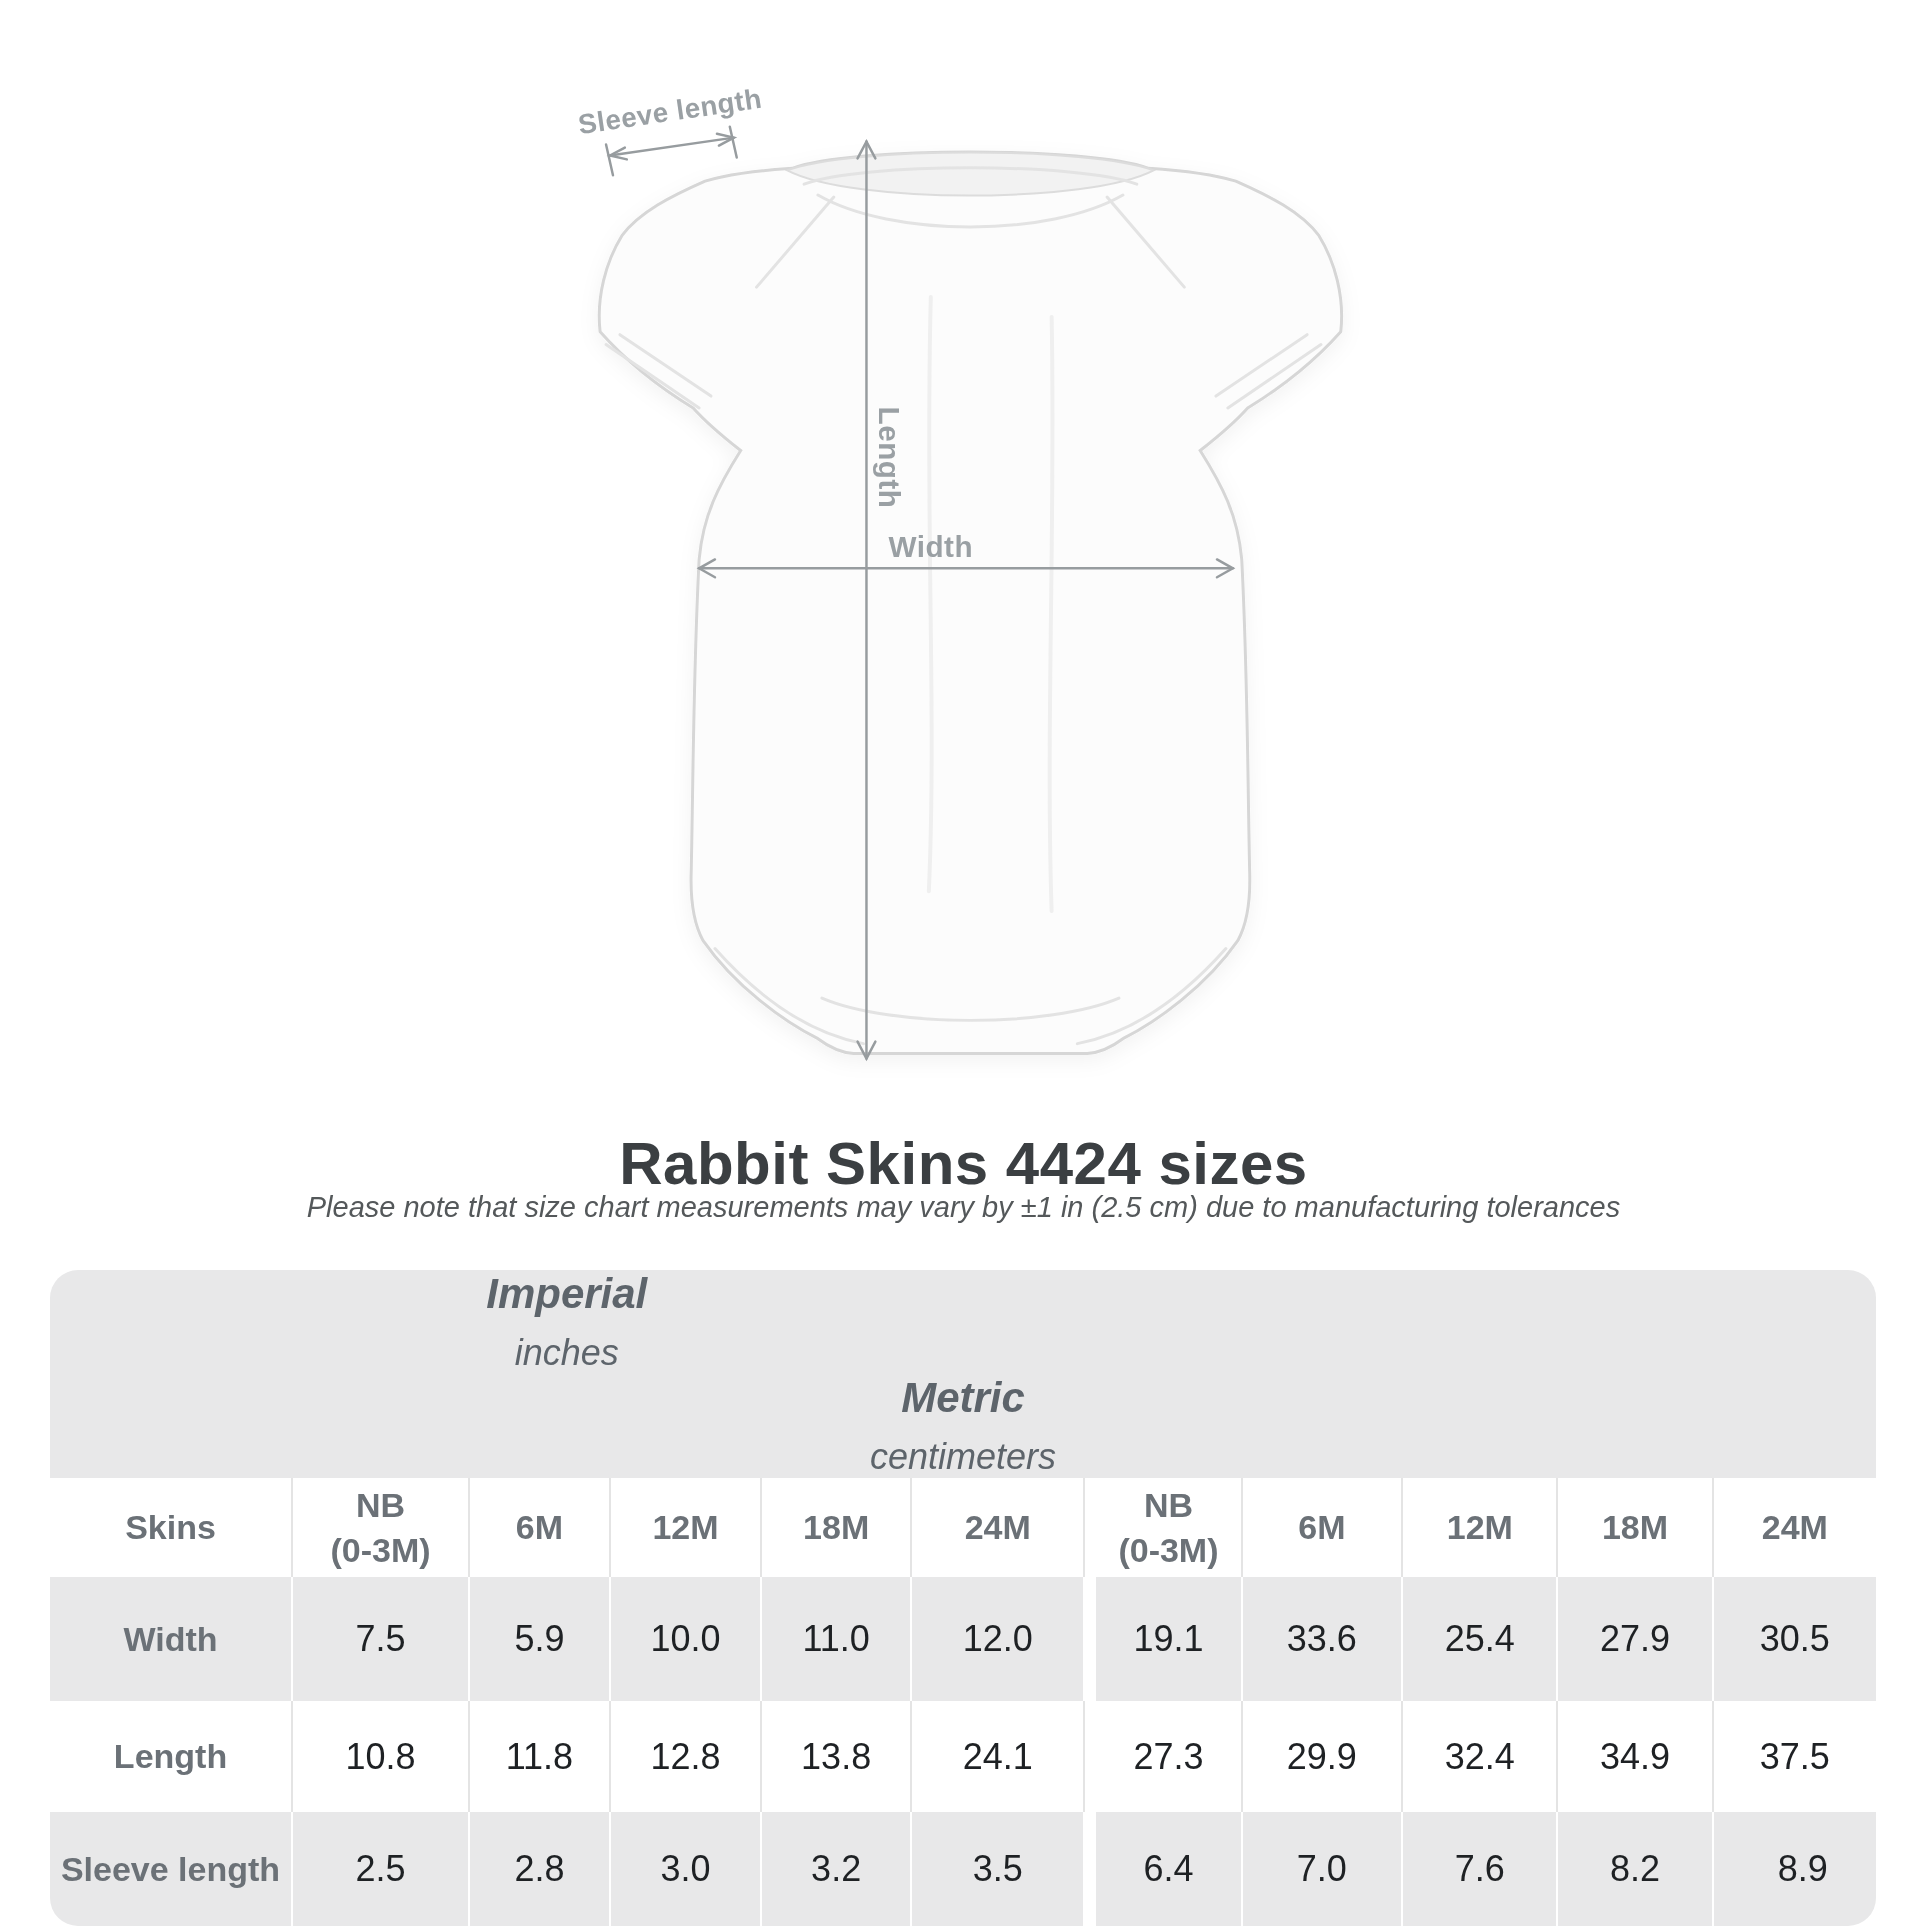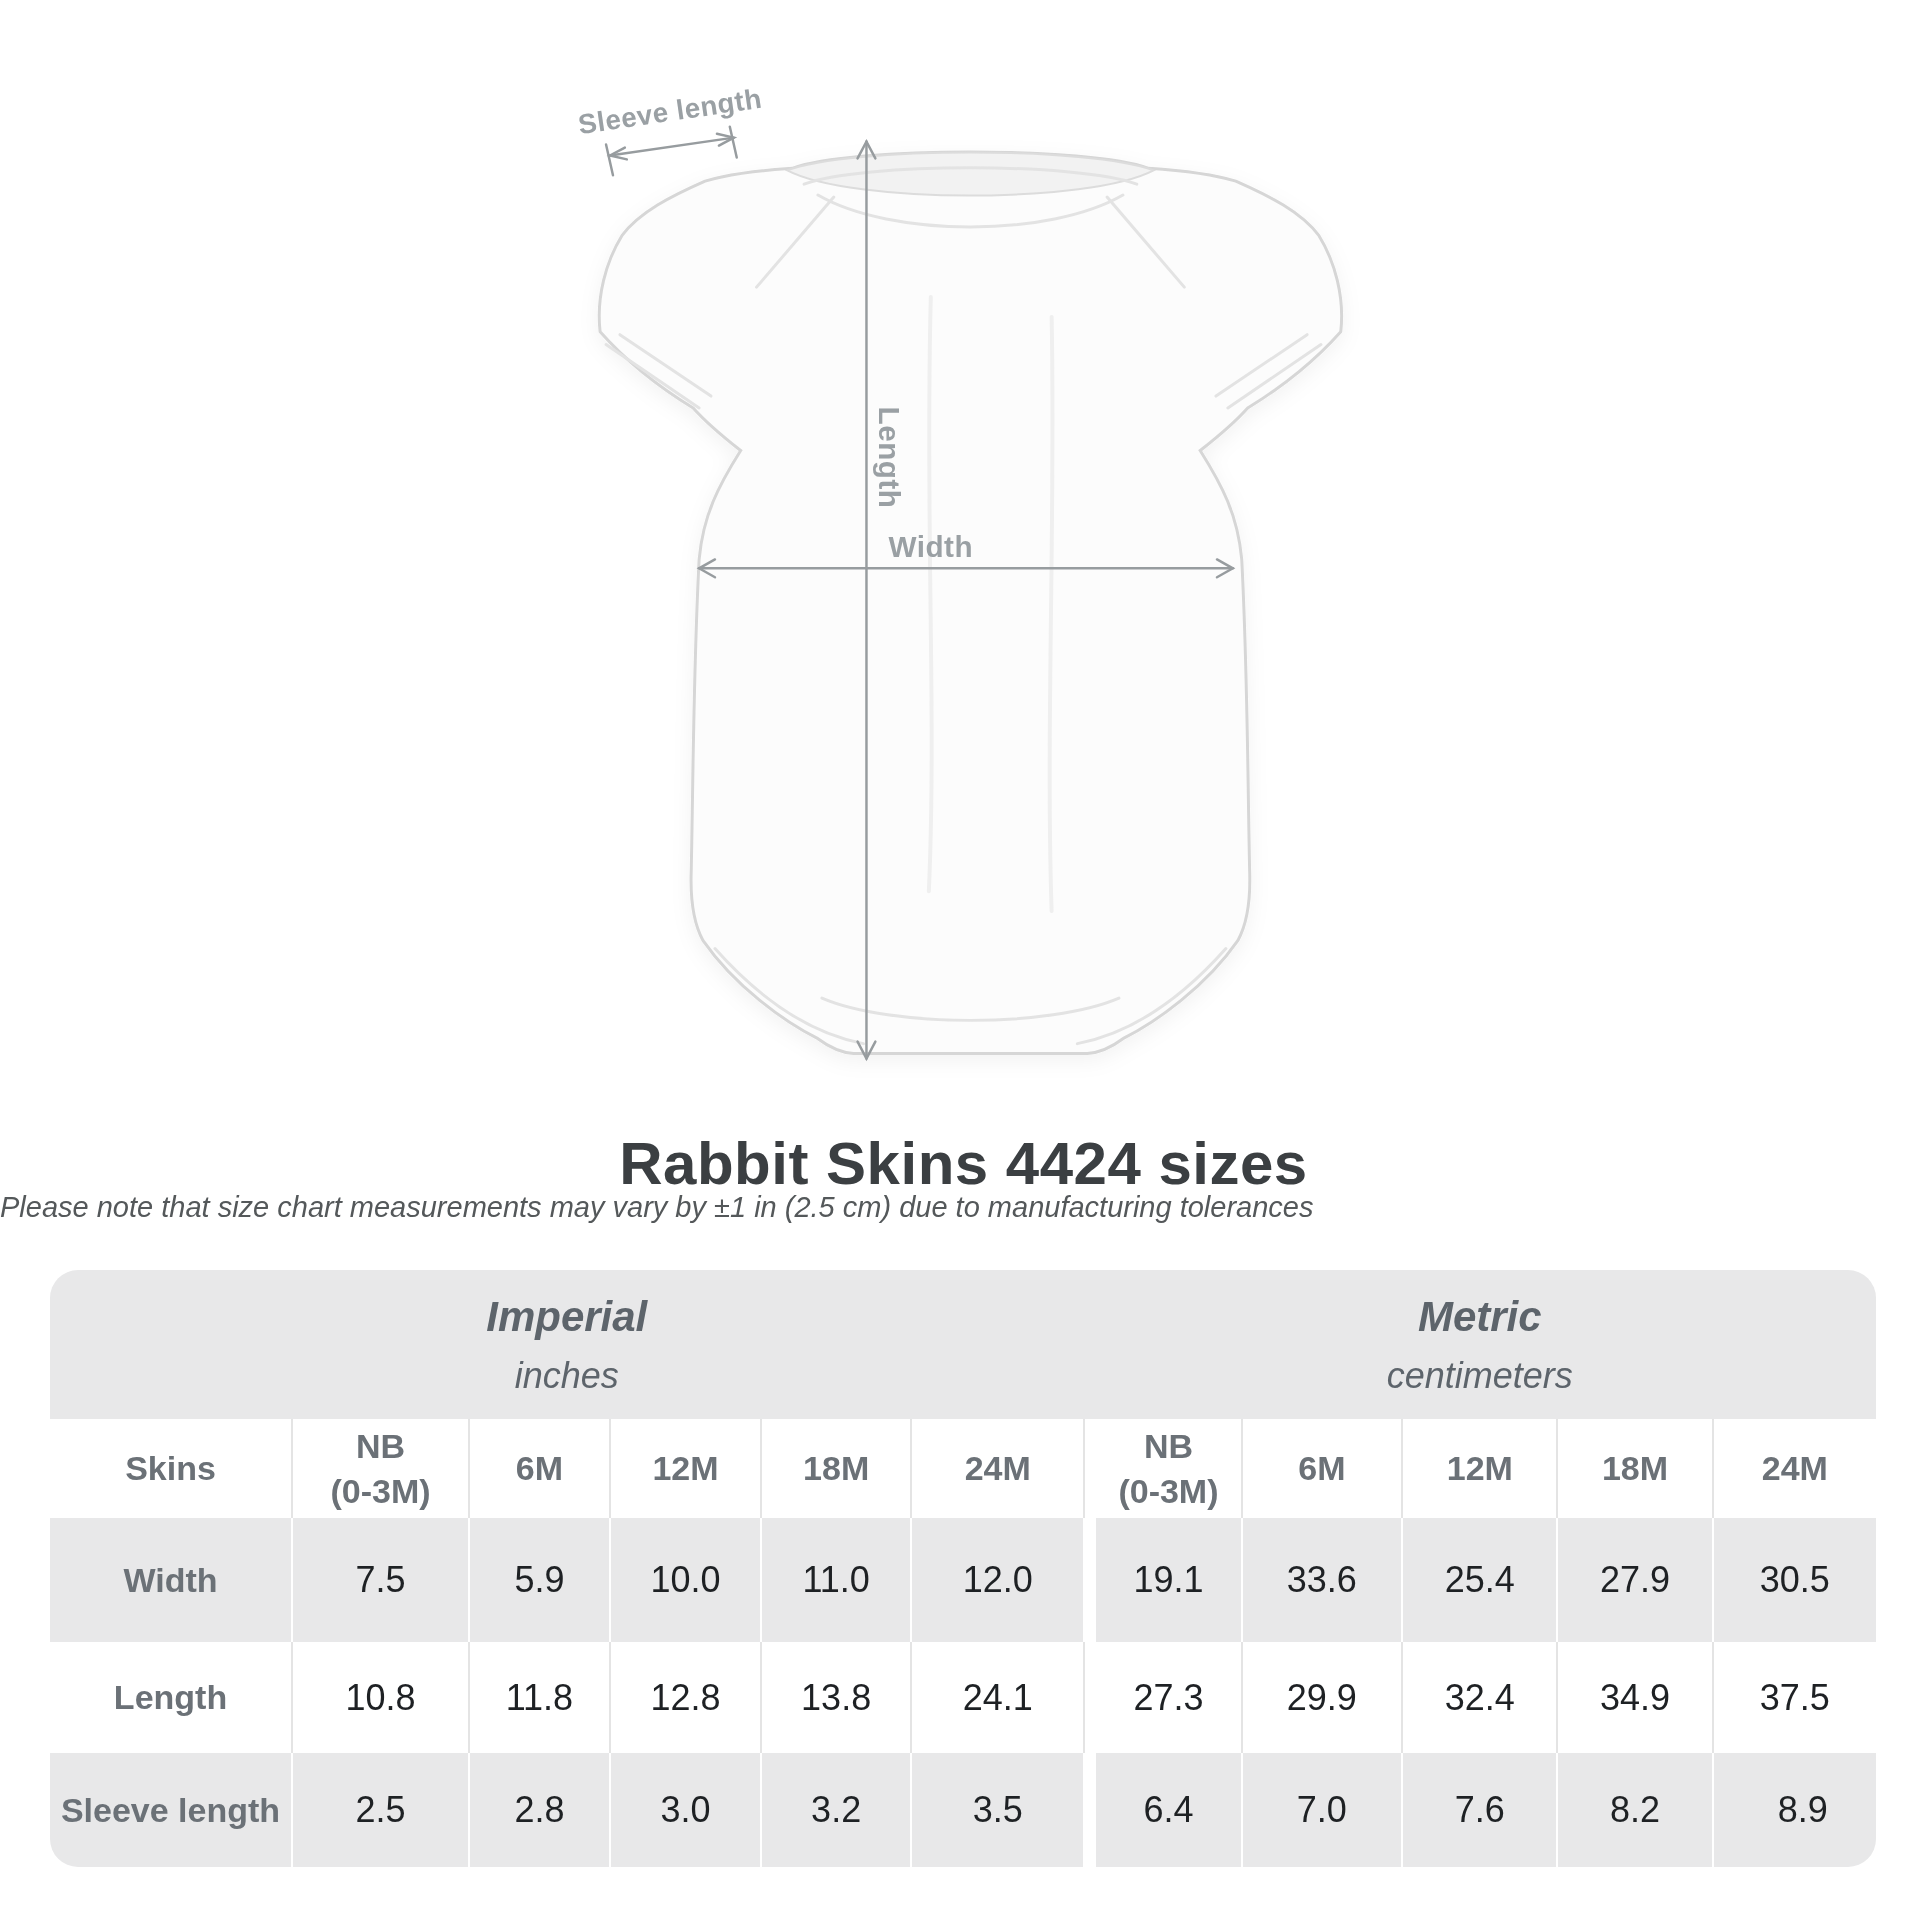--- a/index.html
+++ b/index.html
@@ -13,34 +13,34 @@
   .ann-text{font-family:"Liberation Sans","DejaVu Sans",sans-serif;
             font-weight:700;fill:#9aa0a4;letter-spacing:0.5px;}
   .garment-outline{fill:#fcfcfc;stroke:#d6d6d6;stroke-width:3;}
   .seam{fill:none;stroke:#e3e3e3;stroke-width:3;stroke-linecap:round;}
   .seam-soft{fill:none;stroke:#efefef;stroke-width:4;stroke-linecap:round;}
   .neck-back{fill:#f2f2f2;stroke:#dcdcdc;stroke-width:2;}
 
   
   .page-title{position:absolute;left:0;right:0;top:1129px;text-align:center;
               font-size:60px;font-weight:700;color:#3b3f42;letter-spacing:0.5px;}
-  .page-subtitle{position:absolute;left:0;right:0;top:1191px;
+  .page-subtitle{position:absolute;left:0;right:0;top:1191px;text-align:center;
               font-size:29px;font-style:italic;color:#54585a;}
 
   
   .table-wrap{position:absolute;left:50px;top:1270px;width:1826px;height:596px;}
   table.size-table{width:100%;height:100%;border-collapse:separate;border-spacing:0;
                    table-layout:fixed;}
   .size-table td{text-align:center;vertical-align:middle;padding:0;
                  border-left:2px solid transparent;}
   .size-table td:first-child{border-left:none;}
 
   tr.band-row td{background:#e8e8e9;border-left:none;
                  border-radius:28px 28px 0 0;height:149px;}
-  .band-flex{display:flex;width:100%;height:100%;}
+  .band-flex{display:flex;width:100%;height:100%;flex-direction:column;}
   .band-half{display:flex;flex-direction:column;align-items:center;
              justify-content:center;gap:14px;}
   .band-left{width:56.6%;}
   .band-right{flex:1;}
   .unit-label{font-size:42px;font-weight:700;font-style:italic;color:#5d646b;}
   .unit-sub{font-size:36px;font-style:italic;color:#5d646b;}
 
   tr.row-white td{background:#ffffff;}
   tr.row-white td + td{border-left-color:#e4e4e4;}
   tr.row-gray td{background:#e8e8e9;}

